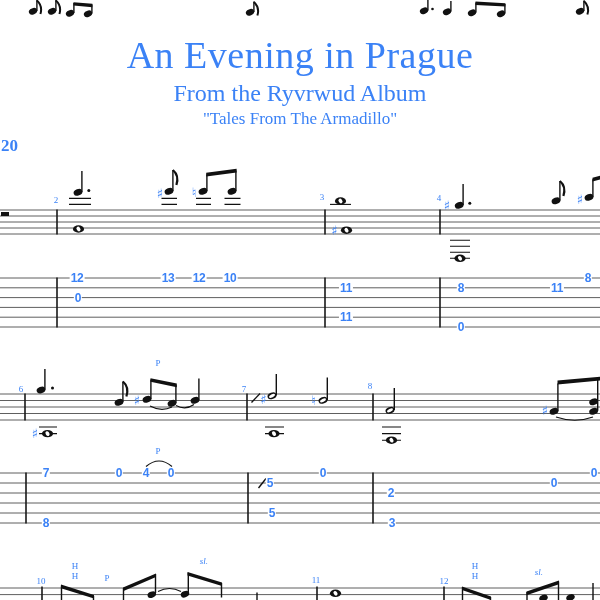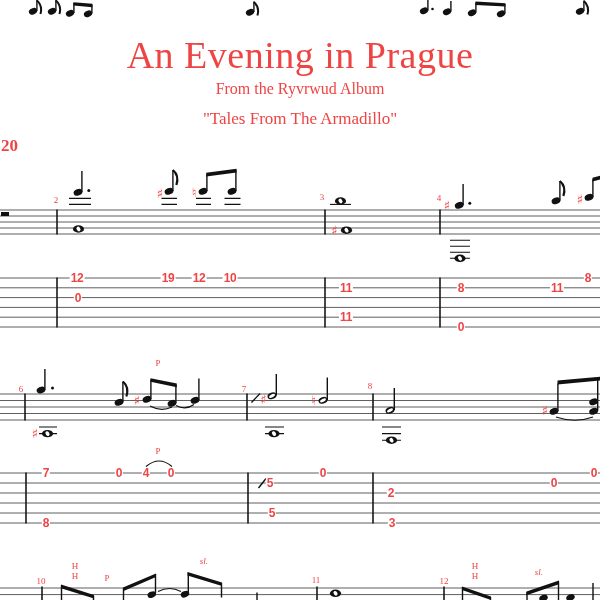--- a/index.html
+++ b/index.html
@@ -1,21 +1,21 @@
 <!DOCTYPE html>
 <html><head>
 <meta charset="utf-8">
 <style>
   html,body{margin:0;padding:0}
   body{width:600px;height:600px;background:#fff;overflow:hidden;position:relative;
        font-family:"Liberation Serif",serif;color:#141414}
-  .t{position:absolute;white-space:nowrap;color:#ef4444}
+  .t{position:absolute;white-space:nowrap;color:#3b82f6}
   .c{left:0;right:0;text-align:center}
   .title{top:33px;font-size:38px;letter-spacing:.5px}
-  .subtitle{top:80px;font-size:16px}
+  .subtitle{top:80px;font-size:24px}
   .subtitle2{top:109px;font-size:17px}
   .tempo{left:1px;top:136px;font-size:17px;font-weight:bold}
   .mnum{font-size:9px;transform:translate(-50%,-50%)}
   .tabnum{font:bold 12px "Liberation Sans",sans-serif;background:#fff;padding:0 1px;
           transform:translate(-50%,-50%);letter-spacing:-.3px;line-height:1}
   .acc{font:13px "DejaVu Sans",sans-serif;transform:translate(-50%,-50%);line-height:1}
   .tech{font-size:9px;transform:translate(-50%,-50%);line-height:1}
   .it{font-style:italic}
   svg{position:absolute;left:0;top:0}
 </style>
@@ -208,21 +208,21 @@
 <span class="t tech" style="left:75px;top:566px">H</span>
 <span class="t tech" style="left:75px;top:576px">H</span>
 <span class="t tech" style="left:107px;top:578px">P</span>
 <span class="t tech it" style="left:204px;top:561px">sl.</span>
 <span class="t tech" style="left:475px;top:566px">H</span>
 <span class="t tech" style="left:475px;top:576px">H</span>
 <span class="t tech it" style="left:539px;top:572px">sl.</span>
 
 <span class="t tabnum" style="left:77px;top:278px">12</span>
 <span class="t tabnum" style="left:78px;top:297.6px">0</span>
-<span class="t tabnum" style="left:168px;top:278px">19</span>
+<span class="t tabnum" style="left:168px;top:278px">13</span>
 <span class="t tabnum" style="left:199px;top:278px">12</span>
 <span class="t tabnum" style="left:230px;top:278px">10</span>
 <span class="t tabnum" style="left:346px;top:287.8px">11</span>
 <span class="t tabnum" style="left:346px;top:317.2px">11</span>
 <span class="t tabnum" style="left:461px;top:287.8px">8</span>
 <span class="t tabnum" style="left:461px;top:327px">0</span>
 <span class="t tabnum" style="left:557px;top:287.8px">11</span>
 <span class="t tabnum" style="left:588px;top:278px">8</span>
 
 <span class="t tabnum" style="left:46px;top:473px">7</span>

